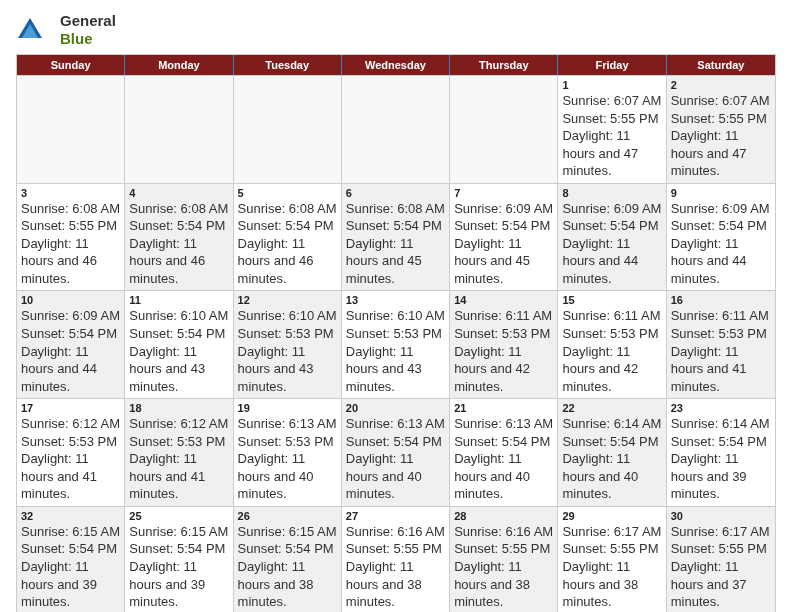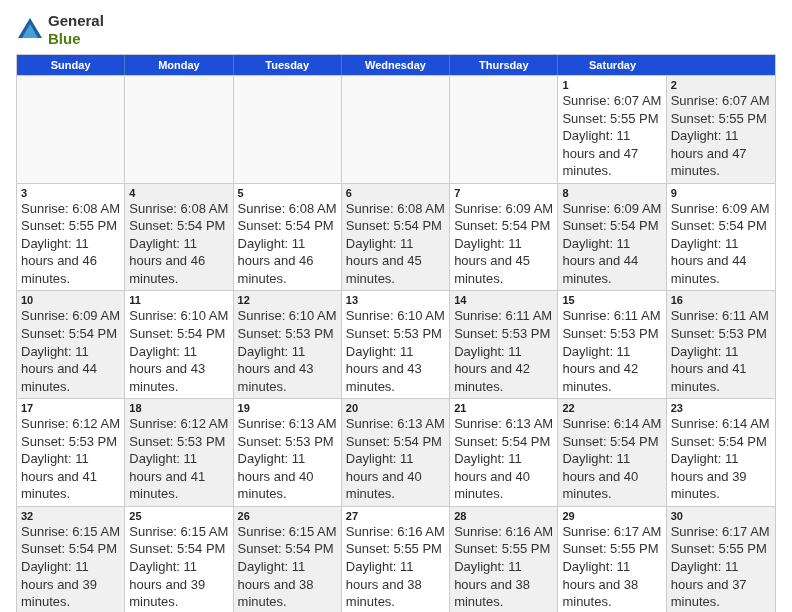--- a/index.html
+++ b/index.html
@@ -19,21 +19,21 @@
     }
     .header {
       display: flex;
       justify-content: space-between;
       align-items: flex-start;
       margin-bottom: 6px;
     }
     .logo {
       display: flex;
       align-items: center;
-      gap: 4px;
+      gap: 16px;
     }
     .logo-text {
       font-size: 15px;
       font-weight: bold;
       line-height: 1.2;
     }
     .logo-text .general { color: #333; }
     .logo-text .blue { color: #4d7c0f; }
     .logo-icon {
       width: 28px;
@@ -54,21 +54,21 @@
     }
     .calendar {
       flex: 1;
       display: flex;
       flex-direction: column;
       border: 1px solid #ccc;
     }
     .cal-header-row {
       display: grid;
       grid-template-columns: repeat(7, 1fr);
-      background: #1d4ed8;
+      background: #7f1d1d;
     }
     .cal-header-cell {
       color: #fff;
       font-size: 11px;
       font-weight: bold;
       padding: 4px 4px;
       text-align: center;
       border-right: 1px solid #3a7fc8;
     }
     .cal-header-cell:last-child { border-right: none; }
@@ -123,20 +123,21 @@
     </div>
   </div>
 
   <div class="calendar">
     <div class="cal-header-row">
     <div class="cal-header-cell">Sunday</div>
         <div class="cal-header-cell">Monday</div>
         <div class="cal-header-cell">Tuesday</div>
         <div class="cal-header-cell">Wednesday</div>
         <div class="cal-header-cell">Thursday</div>
+        <div class="cal-header-cell">Friday</div>
         <div class="cal-header-cell">Saturday</div>
       </div>
     <div class="cal-body">
     <div class="cal-row">
           <div class="cal-cell empty"></div>
           <div class="cal-cell empty"></div>
           <div class="cal-cell empty"></div>
           <div class="cal-cell empty"></div>
           <div class="cal-cell empty"></div>
           <div class="cal-cell">

